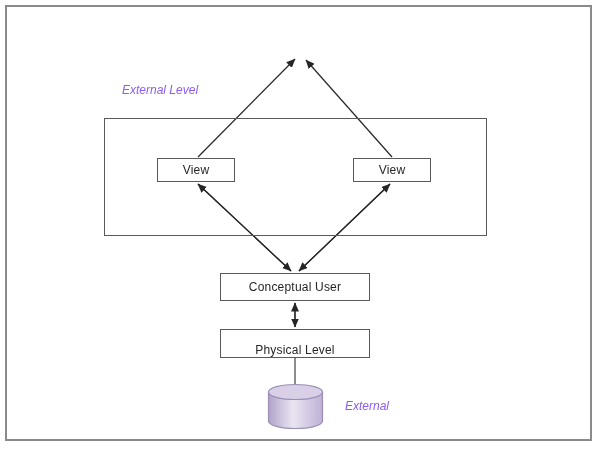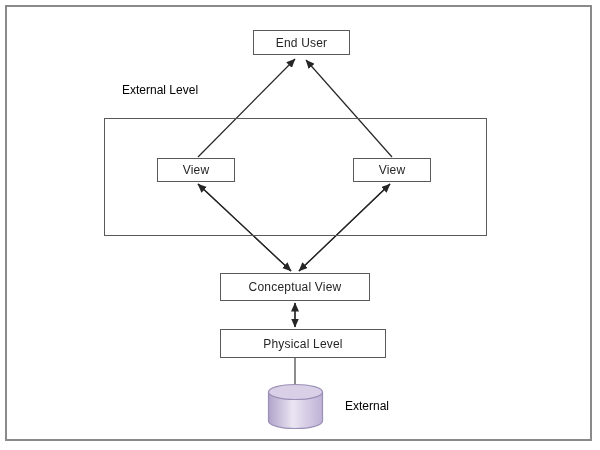--- a/index.html
+++ b/index.html
@@ -27,34 +27,35 @@
     align-items: center;
     justify-content: center;
     font-size: 12px;
     color: #262626;
     letter-spacing: 0.2px;
   }
   .node-end-user   { left: 253px; top: 30px;  width: 97px;  height: 25px; }
   .node-view-left  { left: 157px; top: 158px; width: 78px;  height: 24px; }
   .node-view-right { left: 353px; top: 158px; width: 78px;  height: 24px; }
   .node-conceptual { left: 220px; top: 273px; width: 150px; height: 28px; }
-  .node-physical   { left: 220px; top: 329px; width: 166px; height: 29px; }
+  .node-physical   { left: 220px; top: 329px; width: 150px; height: 29px; align-items: flex-end; }
   .external-box {
     position: absolute;
     left: 104px; top: 118px;
     width: 383px; height: 118px;
     border: 1px solid #595959;
     box-sizing: border-box;
     background: transparent;
   }
   .floating-label {
     position: absolute;
     font-size: 12px;
-    color: #000000;
+    color: #8b5cf6;
     white-space: nowrap;
+    font-style: italic;
   }
   .label-external { left: 122px; top: 83px; }
   .label-database { left: 345px; top: 399px; }
   .wires {
     position: absolute;
     left: 0; top: 0;
     width: 600px; height: 450px;
     pointer-events: none;
   }
 </style>
@@ -93,34 +94,31 @@
     <line x1="295" y1="358" x2="295" y2="387" stroke="#404040" stroke-width="1.2"></line>
 
     <g>
       <path d="M 268.5 392 L 268.5 421 A 27 7.5 0 0 0 322.5 421 L 322.5 392" fill="url(#cyl-grad)" stroke="#9a8fb5" stroke-width="1.2"></path>
       <ellipse cx="295.5" cy="392" rx="27" ry="7.5" fill="#d9d0e8" stroke="#9a8fb5" stroke-width="1.2"></ellipse>
     </g>
   </svg>
 
   <div class="external-box"></div>
 
-  <div class="node node-end-user">
-    <span>End User</span>
-  </div>
 
   <div class="node node-view-left">
     <span>View</span>
   </div>
 
   <div class="node node-view-right">
     <span>View</span>
   </div>
 
   <div class="node node-conceptual">
-    <span>Conceptual View</span>
+    <span>Conceptual User</span>
   </div>
 
   <div class="node node-physical">
     <span>Physical Level</span>
   </div>
 
   <div class="floating-label label-external">External Level</div>
   <div class="floating-label label-database">External</div>
 
 </div>

